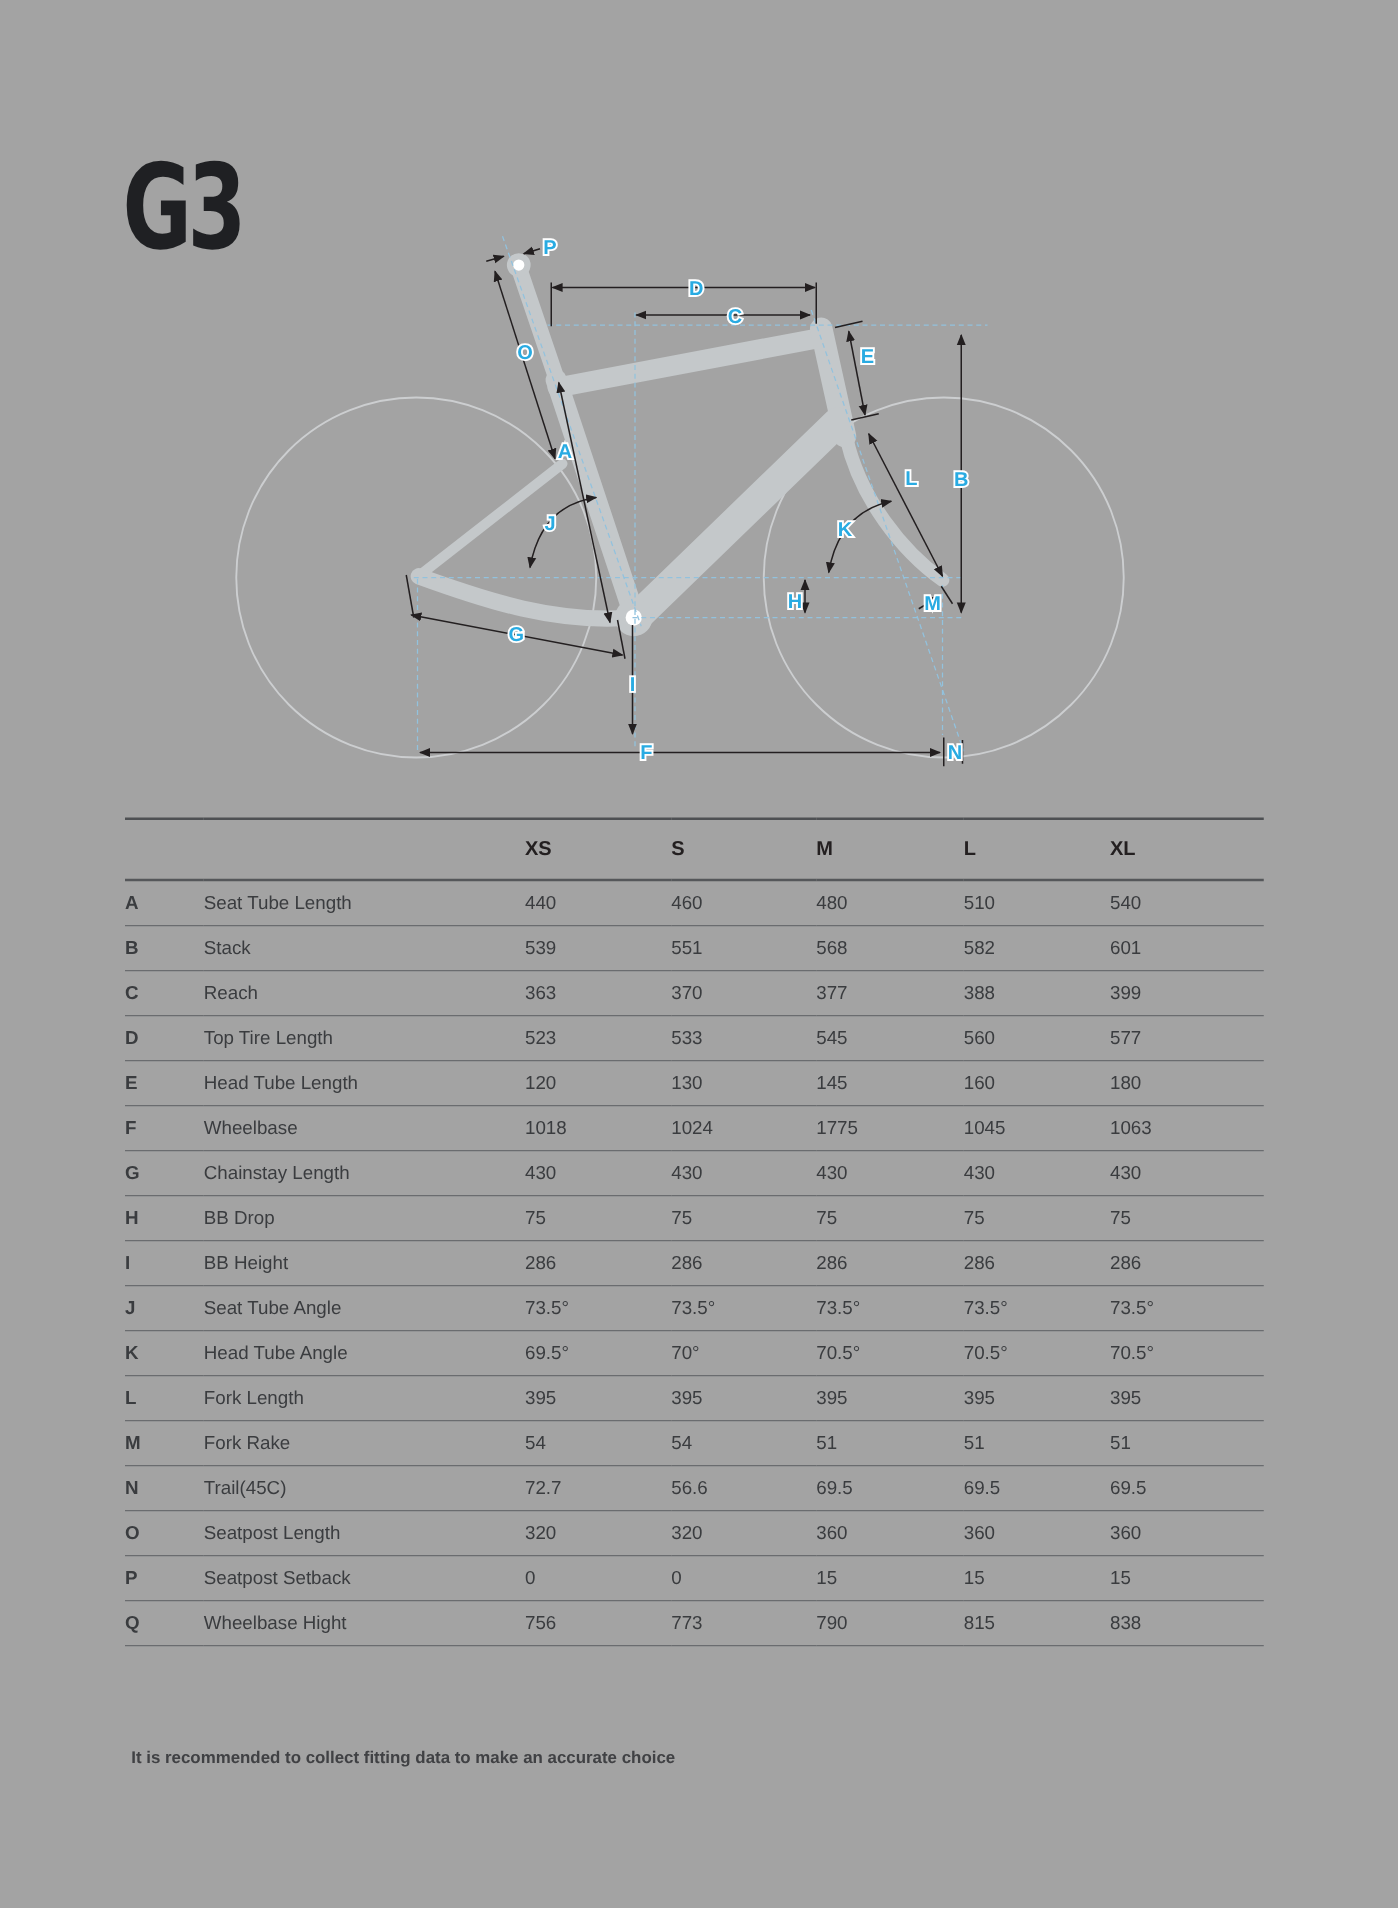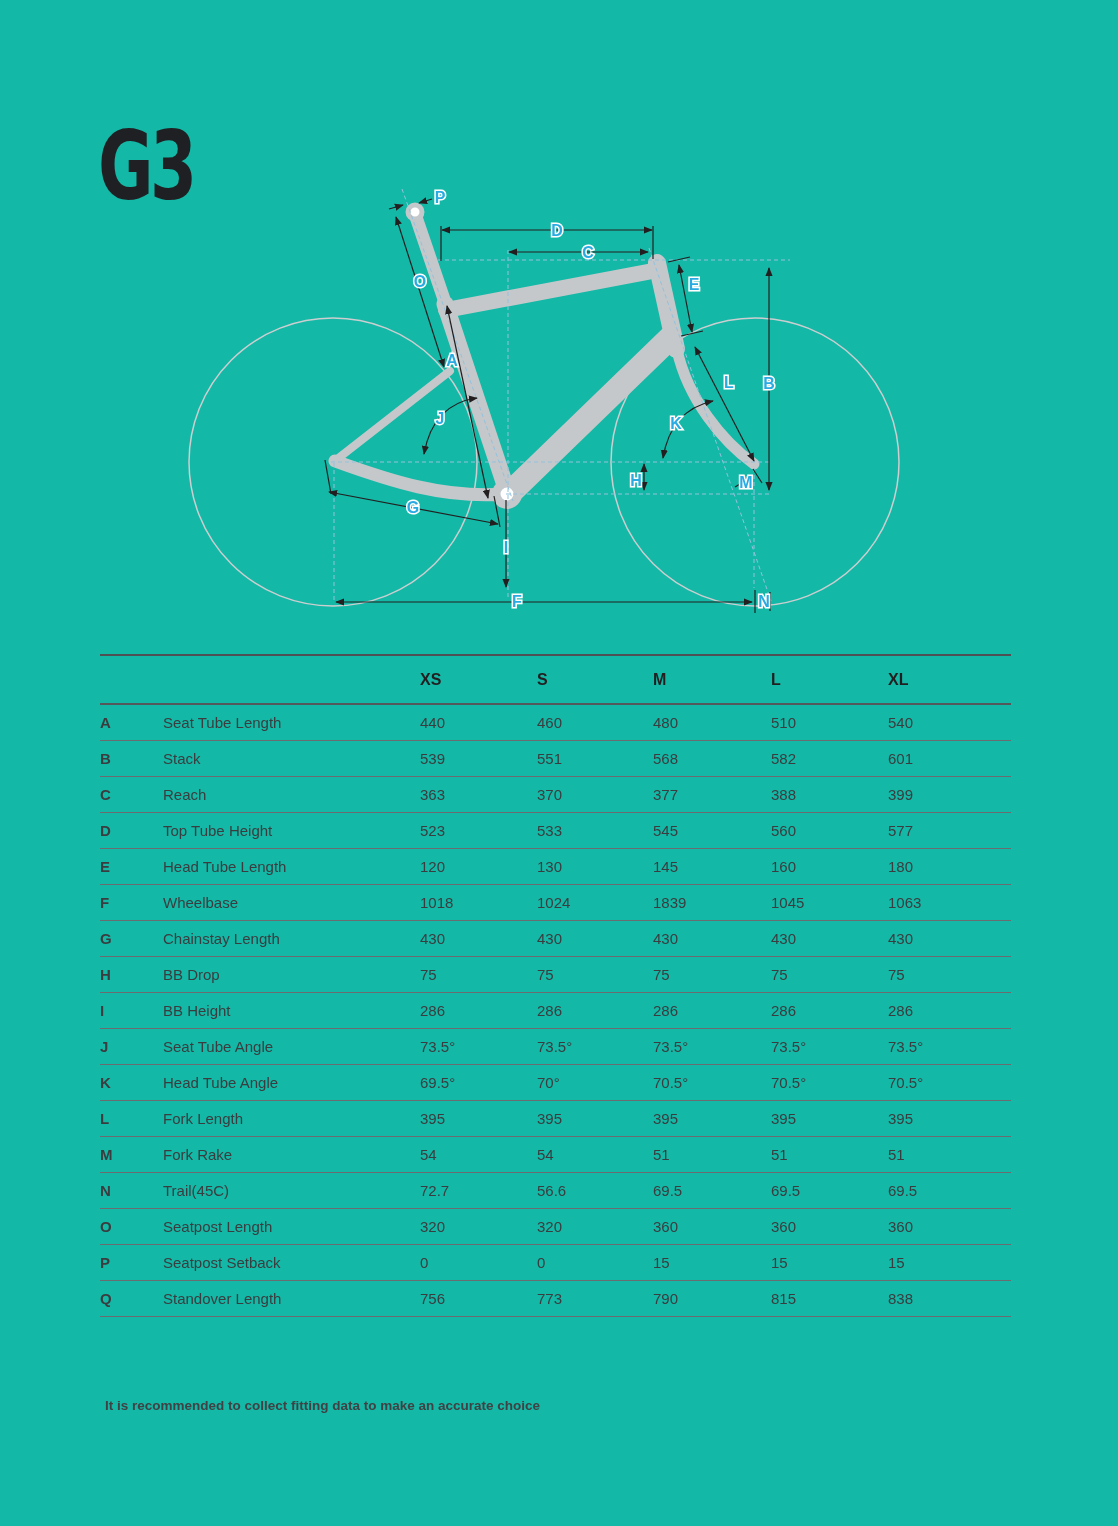--- a/index.html
+++ b/index.html
@@ -1,17 +1,17 @@
 <!DOCTYPE html>
 <html><head>
 <meta charset="utf-8">
 <style>
   html,body{margin:0;padding:0;background:#fff;}
   .canvas{
-    position:relative;width:1118px;height:1526px;background:#14b8a6;overflow:hidden;
+    position:relative;width:1118px;height:1526px;background:#a3a3a3;overflow:hidden;
     font-family:"Liberation Sans","DejaVu Sans",sans-serif;color:#3a3c3f;
   }
   .page-title{
     position:absolute;left:98px;top:120px;
     font-family:"DejaVu Sans","Liberation Sans",sans-serif;
     font-weight:bold;font-size:94px;line-height:1;color:#1f2023;
     letter-spacing:-5px;transform:scaleX(0.72);transform-origin:left top;
   }
   svg.diagram{position:absolute;left:0;top:170px;}
   svg .wheel{fill:none;stroke:#ccced0;stroke-width:1.5;}
@@ -175,42 +175,42 @@
             <td class="cell-key">C</td>
             <td class="cell-label">Reach</td>
             <td class="cell-value">363</td>
             <td class="cell-value">370</td>
             <td class="cell-value">377</td>
             <td class="cell-value">388</td>
             <td class="cell-value">399</td>
           </tr>
           <tr>
             <td class="cell-key">D</td>
-            <td class="cell-label">Top Tube Height</td>
+            <td class="cell-label">Top Tire Length</td>
             <td class="cell-value">523</td>
             <td class="cell-value">533</td>
             <td class="cell-value">545</td>
             <td class="cell-value">560</td>
             <td class="cell-value">577</td>
           </tr>
           <tr>
             <td class="cell-key">E</td>
             <td class="cell-label">Head Tube Length</td>
             <td class="cell-value">120</td>
             <td class="cell-value">130</td>
             <td class="cell-value">145</td>
             <td class="cell-value">160</td>
             <td class="cell-value">180</td>
           </tr>
           <tr>
             <td class="cell-key">F</td>
             <td class="cell-label">Wheelbase</td>
             <td class="cell-value">1018</td>
             <td class="cell-value">1024</td>
-            <td class="cell-value">1839</td>
+            <td class="cell-value">1775</td>
             <td class="cell-value">1045</td>
             <td class="cell-value">1063</td>
           </tr>
           <tr>
             <td class="cell-key">G</td>
             <td class="cell-label">Chainstay Length</td>
             <td class="cell-value">430</td>
             <td class="cell-value">430</td>
             <td class="cell-value">430</td>
             <td class="cell-value">430</td>
@@ -292,21 +292,21 @@
             <td class="cell-key">P</td>
             <td class="cell-label">Seatpost Setback</td>
             <td class="cell-value">0</td>
             <td class="cell-value">0</td>
             <td class="cell-value">15</td>
             <td class="cell-value">15</td>
             <td class="cell-value">15</td>
           </tr>
           <tr>
             <td class="cell-key">Q</td>
-            <td class="cell-label">Standover Length</td>
+            <td class="cell-label">Wheelbase Hight</td>
             <td class="cell-value">756</td>
             <td class="cell-value">773</td>
             <td class="cell-value">790</td>
             <td class="cell-value">815</td>
             <td class="cell-value">838</td>
           </tr>
         </tbody>
     </table>
   </div>
 

